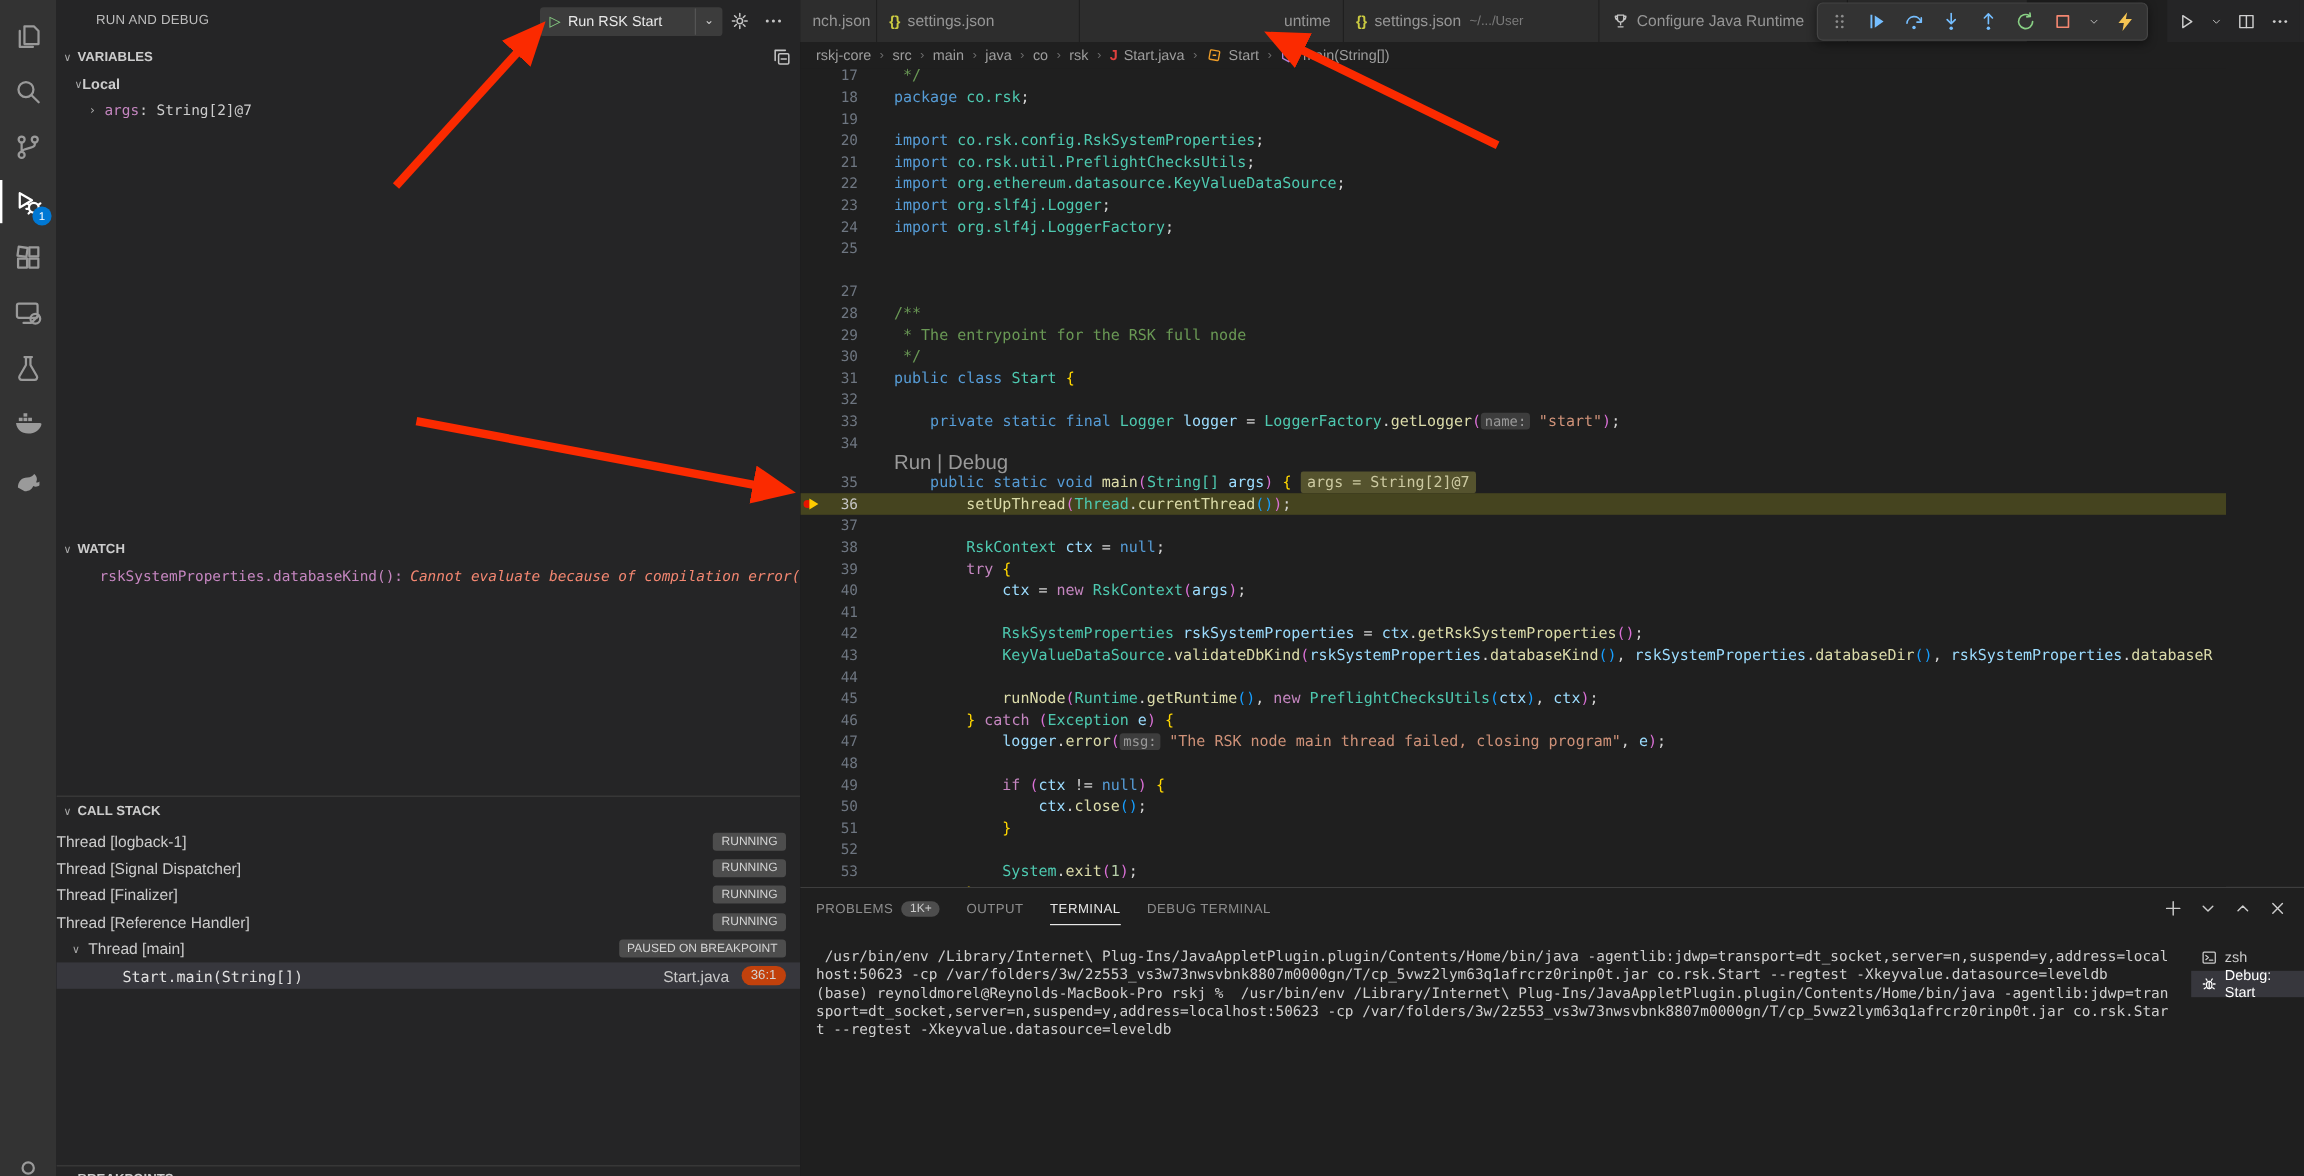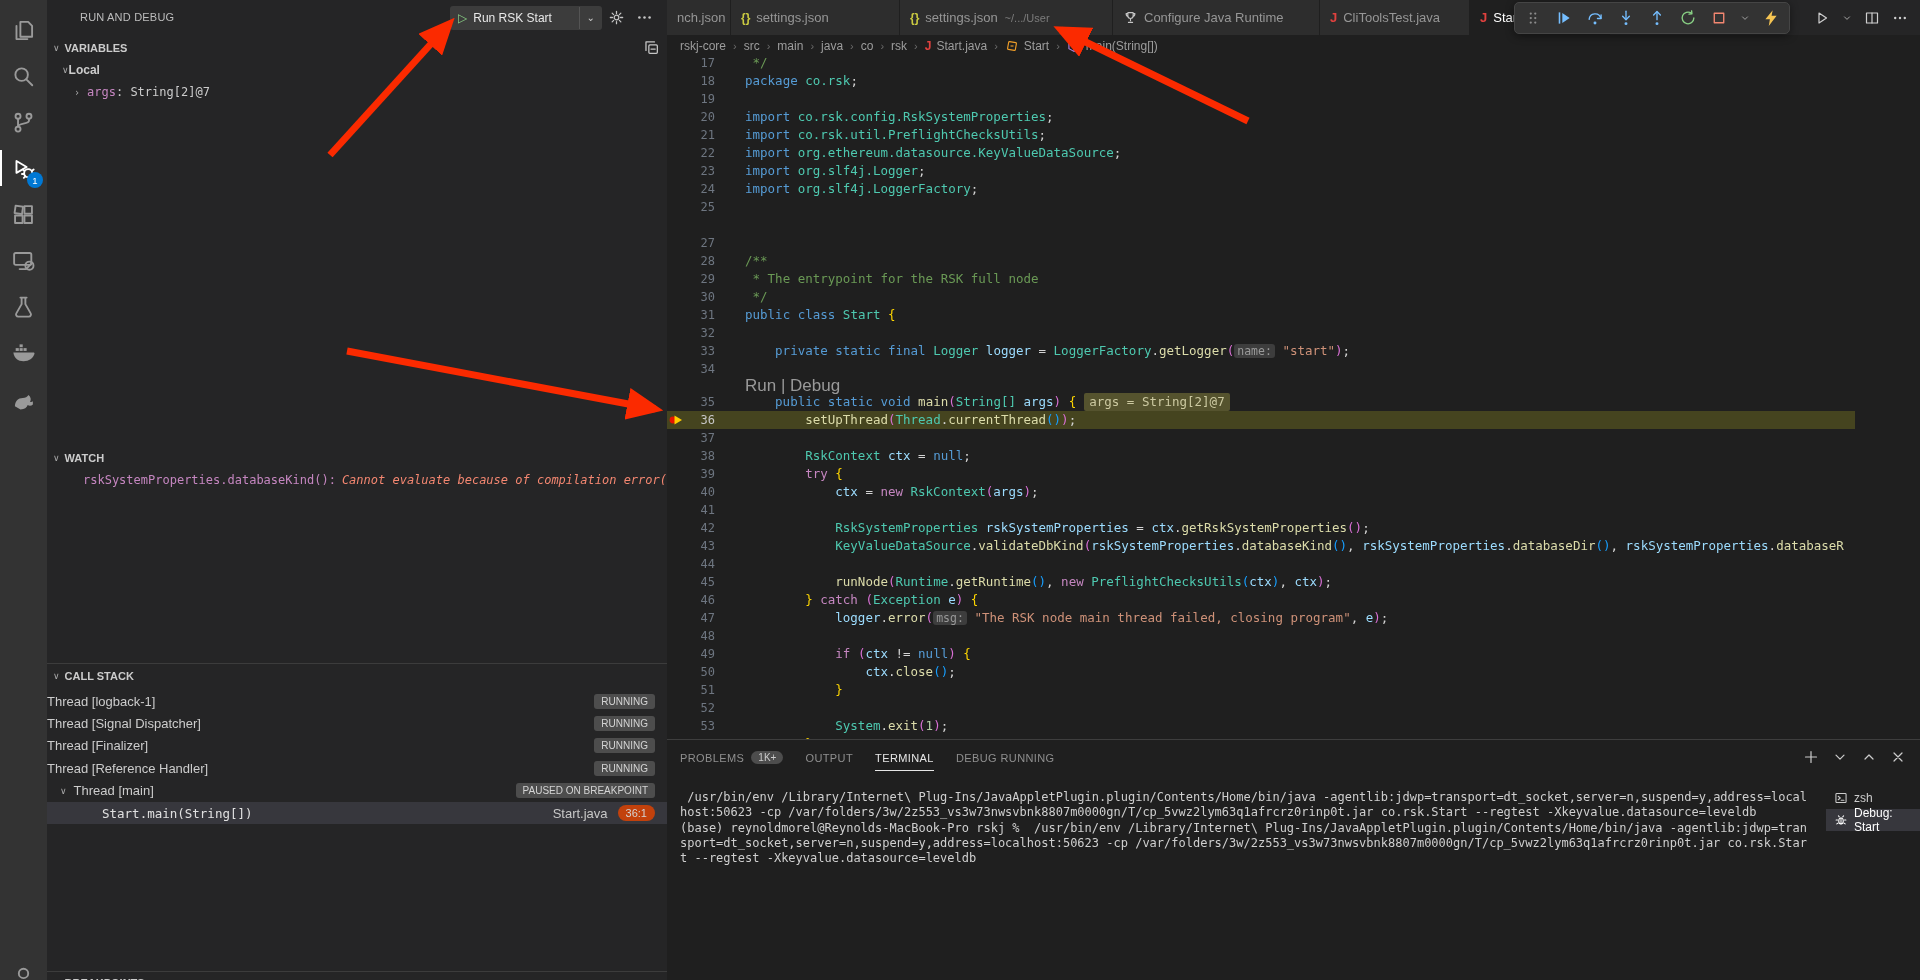--- a/index.html
+++ b/index.html
@@ -283,20 +283,23 @@
   </div>
 
   <div id="main">
     <div id="tabbar">
         <div class="tab" style="width: 64px;">
           <span>nch.json</span>
         </div>
         <div class="tab" style="width: 169px;">
           <span class="ticon" style="color: rgb(203, 203, 65); font-size: 12px;">{}</span>
           <span>settings.json</span>
+        </div>
+        <div class="tab" style="width: 220px; justify-content: flex-end;">
+          <span>untime</span>
         </div>
         <div class="tab" style="width: 213px;">
           <span class="ticon" style="color: rgb(203, 203, 65); font-size: 12px;">{}</span>
           <span>settings.json</span>
           <span class="desc">~/.../User</span>
         </div>
         <div class="tab" style="width: 207px;">
           <span class="ticon" style="display: inline-flex; width: 15px; height: 15px; align-items: center; color: rgb(197, 197, 197);">
             <svg viewBox="0 0 16 16" fill="none" stroke="currentColor" stroke-width="1.2" stroke-linecap="round" stroke-linejoin="round">
               <path d="M5.2 2.8h5.6v3.4a2.8 2.8 0 0 1-5.6 0zM5.2 3.8H3.3c0 2 .9 3.2 2.3 3.4M10.8 3.8h1.9c0 2-.9 3.2-2.3 3.4M8 9v2.4M5.8 13.2h4.4"></path>
@@ -439,21 +442,21 @@
             <span>PROBLEMS</span>
             <span class="pbadge">1K+</span>
           </div>
           <div class="ptab">
             <span>OUTPUT</span>
           </div>
           <div class="ptab active">
             <span>TERMINAL</span>
           </div>
           <div class="ptab">
-            <span>DEBUG RUNNING</span>
+            <span>DEBUG TERMINAL</span>
           </div>
         </div>
       <div id="panel-actions">
           <span style="display: inline-flex; width: 16px; height: 16px; align-items: center;">
             <svg viewBox="0 0 16 16" fill="none" stroke="currentColor" stroke-width="1.2" stroke-linecap="round" stroke-linejoin="round">
               <path d="M8 2.5v11M2.5 8h11"></path>
             </svg>
           </span>
           <span style="display: inline-flex; width: 16px; height: 16px; align-items: center;">
             <svg viewBox="0 0 16 16" fill="none" stroke="currentColor" stroke-width="1.2" stroke-linecap="round" stroke-linejoin="round">

